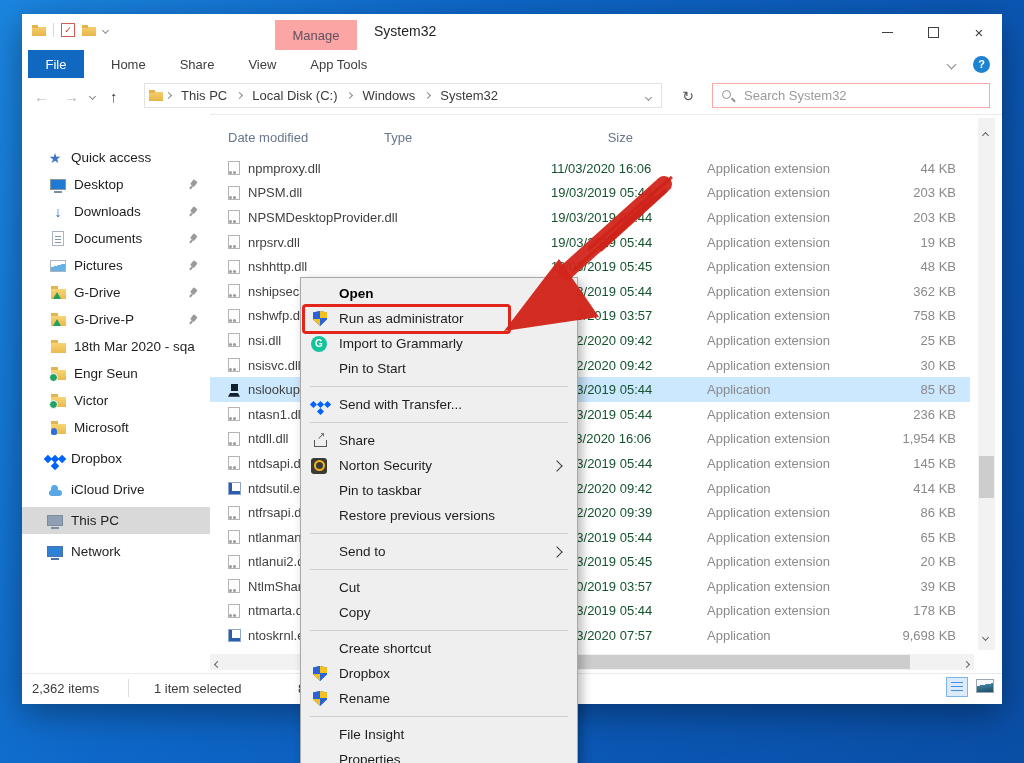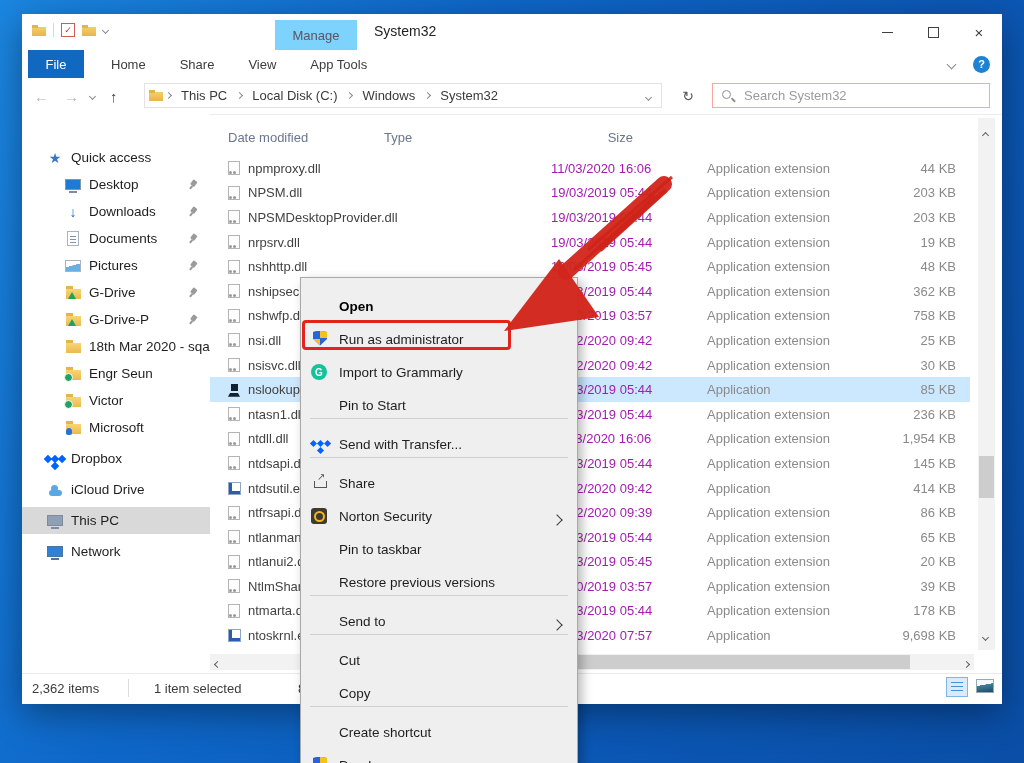--- a/index.html
+++ b/index.html
@@ -11,21 +11,21 @@
     box-shadow:0 10px 34px rgba(0,0,0,.38);}
   
   .titlebar{position:absolute;left:0;top:0;right:0;height:36px;background:#fff;}
   .qat{position:absolute;left:10px;top:9px;display:flex;align-items:center;gap:7px;}
   .qsep{width:1px;height:14px;background:#d8d8d8;}
   .mini-folder{width:14px;height:11px;background:
      linear-gradient(#e3b44e,#e3b44e) 0 0/6px 3px no-repeat,
      linear-gradient(#f5cf6b,#e7b54a) 0 2px/14px 9px no-repeat;}
   .qcheck{width:12px;height:12px;background:#fff;border:1px solid #cf5d52;color:#c0392b;
      font-size:9px;line-height:12px;text-align:center;}
-  .managetab{position:absolute;left:253px;top:6px;width:82px;height:30px;background:#7dd3fc;
+  .managetab{position:absolute;left:253px;top:6px;width:82px;height:30px;background:#fca5a5;
      color:#5f5360;font-size:13px;display:flex;align-items:center;justify-content:center;}
   .wintitle{position:absolute;left:352px;top:9px;font-size:14px;color:#1f1f1f;}
   .caps{position:absolute;right:0;top:0;height:36px;display:flex;}
   .cap{width:46px;height:36px;display:flex;align-items:center;justify-content:center;color:#404040;}
   .cap .bar{width:11px;height:1px;background:#404040;}
   .cap .sq{width:9px;height:9px;border:1px solid #404040;}
   .cap.close{font-size:15px;}
   
   .tabsrow{position:absolute;left:0;top:36px;right:0;height:28px;background:#fff;border-bottom:1px solid #f0f0f0;}
   .filetab{position:absolute;left:6px;top:0;width:56px;height:28px;background:#1168c1;color:#fff;
@@ -58,21 +58,21 @@
      border-bottom:1.5px solid #8a8a8a;}
   .chev.r{transform:rotate(-45deg);}
   .chev.d{transform:rotate(45deg);}
   .chev.u{transform:rotate(-135deg);}
   .chev.l{transform:rotate(135deg);}
   .chev.sm{width:4px;height:4px;}
   
   .sidebar{position:absolute;left:0;top:100px;width:188px;height:559px;background:#fff;
      padding-top:30px;box-sizing:border-box;overflow:hidden;}
   .sbitem{display:flex;align-items:center;height:27px;padding-left:24px;font-size:13.5px;color:#1e1e1e;}
-  .sbitem.lvl1{padding-left:42px;}
+  .sbitem.lvl1{padding-left:27px;}
   .sbitem.gap{margin-top:4px;}
   .sbitem.sel{background:#d9d9d9;}
   .sbitem .lbl{margin-left:7px;white-space:nowrap;overflow:hidden;flex:1;}
   .si{width:18px;height:16px;position:relative;flex:0 0 18px;display:flex;align-items:center;
      justify-content:center;font-size:13px;}
   .si.i-star{color:#3c76c2;font-size:14px;}
   .si.i-download{color:#1467cc;font-weight:bold;font-size:14px;}
   .si.i-desktop::before{content:"";width:14px;height:9px;background:#1e7ad4;border:1px solid #87979f;}
   .si.i-desktop::after{content:"";position:absolute;bottom:0;width:8px;height:2px;background:#7d8da0;}
   .si.i-thispc::before{content:"";width:14px;height:9px;background:#8fa0b4;border:1px solid #7c8b9d;}
@@ -115,21 +115,21 @@
   .fi{width:16px;height:16px;flex:0 0 16px;position:relative;display:flex;align-items:center;justify-content:center;}
   .fi.i-dll::before{content:"";width:10px;height:12px;background:#fdfdfd;border:1px solid #b4b4b4;}
   .fi.i-dll::after{content:"";position:absolute;bottom:2px;left:3px;width:3px;height:3px;border-radius:50%;
      background:#9a9a9a;box-shadow:4px 0 0 #9a9a9a;}
   .fi.i-app::before{content:"";width:11px;height:11px;background:#fff;border:1px solid #8fa6c8;
      box-shadow:inset 3px -3px 0 #2a5db0;}
   .fi.i-app-dark::before{content:"";width:7px;height:7px;background:#13202e;margin-bottom:4px;}
   .fi.i-app-dark::after{content:"";position:absolute;bottom:1px;width:12px;height:4px;background:#13202e;
      clip-path:polygon(18% 0,82% 0,100% 100%,0 100%);}
   .c-name{width:303px;margin-left:6px;color:#424242;white-space:nowrap;overflow:hidden;}
-  .c-date{width:156px;color:#a21caf;}
+  .c-date{width:156px;color:#14532d;}
   .c-type{width:150px;color:#8a8a8a;}
   .c-size{width:99px;text-align:right;color:#8a8a8a;}
   
   .vsb{position:absolute;left:956px;top:104px;width:17px;height:532px;background:#f2f2f2;}
   .vsb .thumb{position:absolute;left:1px;top:338px;width:15px;height:42px;background:#cdcdcd;}
   .vsb .ar{position:absolute;left:5px;}
   .hsb{position:absolute;left:188px;top:640px;width:764px;height:16px;background:#f2f2f2;
      display:flex;align-items:center;}
   .hsb .thumb{position:absolute;left:120px;width:580px;top:1px;height:14px;background:#cdcdcd;}
   .hsb .arl{position:absolute;left:5px;}
@@ -144,22 +144,22 @@
   .view-details{position:absolute;right:34px;top:3px;width:22px;height:20px;background:#dbeafc;
      border:1px solid #7fb6e8;box-sizing:border-box;display:flex;align-items:center;justify-content:center;}
   .view-details::before{content:"";width:12px;height:11px;
      background:repeating-linear-gradient(#4a90d9 0 1px,transparent 1px 4px);}
   .view-thumb{position:absolute;right:8px;top:5px;width:18px;height:14px;border:1px solid #9aa7b5;
      background:linear-gradient(170deg,#f5f8fa 40%,#3f7f9e 41%,#1d4c66 100%);box-sizing:border-box;}
   
   .cmenu{position:absolute;left:300px;top:277px;width:278px;height:520px;background:#efefef;
      border:1px solid #a8a8a8;box-shadow:4px 4px 10px rgba(0,0,0,.28);box-sizing:border-box;
      padding-top:3px;z-index:40;}
-  .mitem{position:relative;height:25px;display:flex;align-items:flex-end;font-size:13.5px;color:#1d1d1d;
-     padding-left:38px;margin-top:8px;}
+  .mitem{position:relative;height:25px;display:flex;align-items:center;font-size:13.5px;color:#1d1d1d;
+     padding-left:38px;}
   .mitem.bold{font-weight:bold;color:#000;}
   .msep{height:1px;background:#cfcfcf;margin:5px 9px;}
   .mi{position:absolute;left:10px;width:18px;height:18px;display:flex;align-items:center;justify-content:center;}
   .mi-uac{}
   .mi-uac::before{content:"";width:14px;height:15px;
      clip-path:polygon(50% 0,100% 10%,100% 55%,50% 100%,0 55%,0 10%);
      background:#2a62d8;
      background-image:conic-gradient(#f7c11c 0 25%,#2a62d8 0 50%,#f7c11c 0 75%,#2a62d8 0 100%);}
   .mi-grammarly{width:16px;height:16px;border-radius:50%;background:#15c39a;color:#fff;
      font-size:10px;font-weight:bold;}

